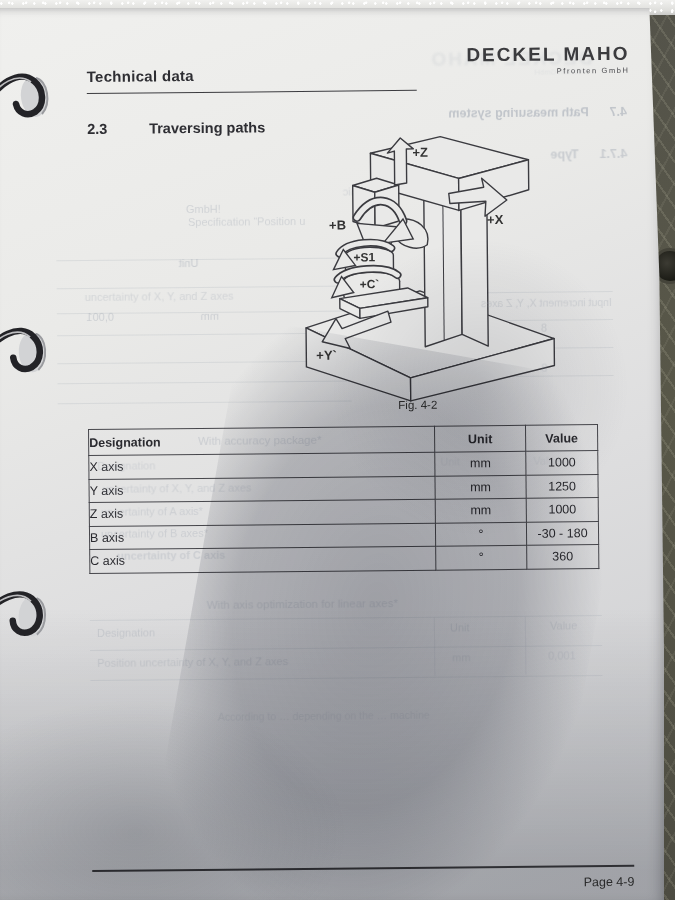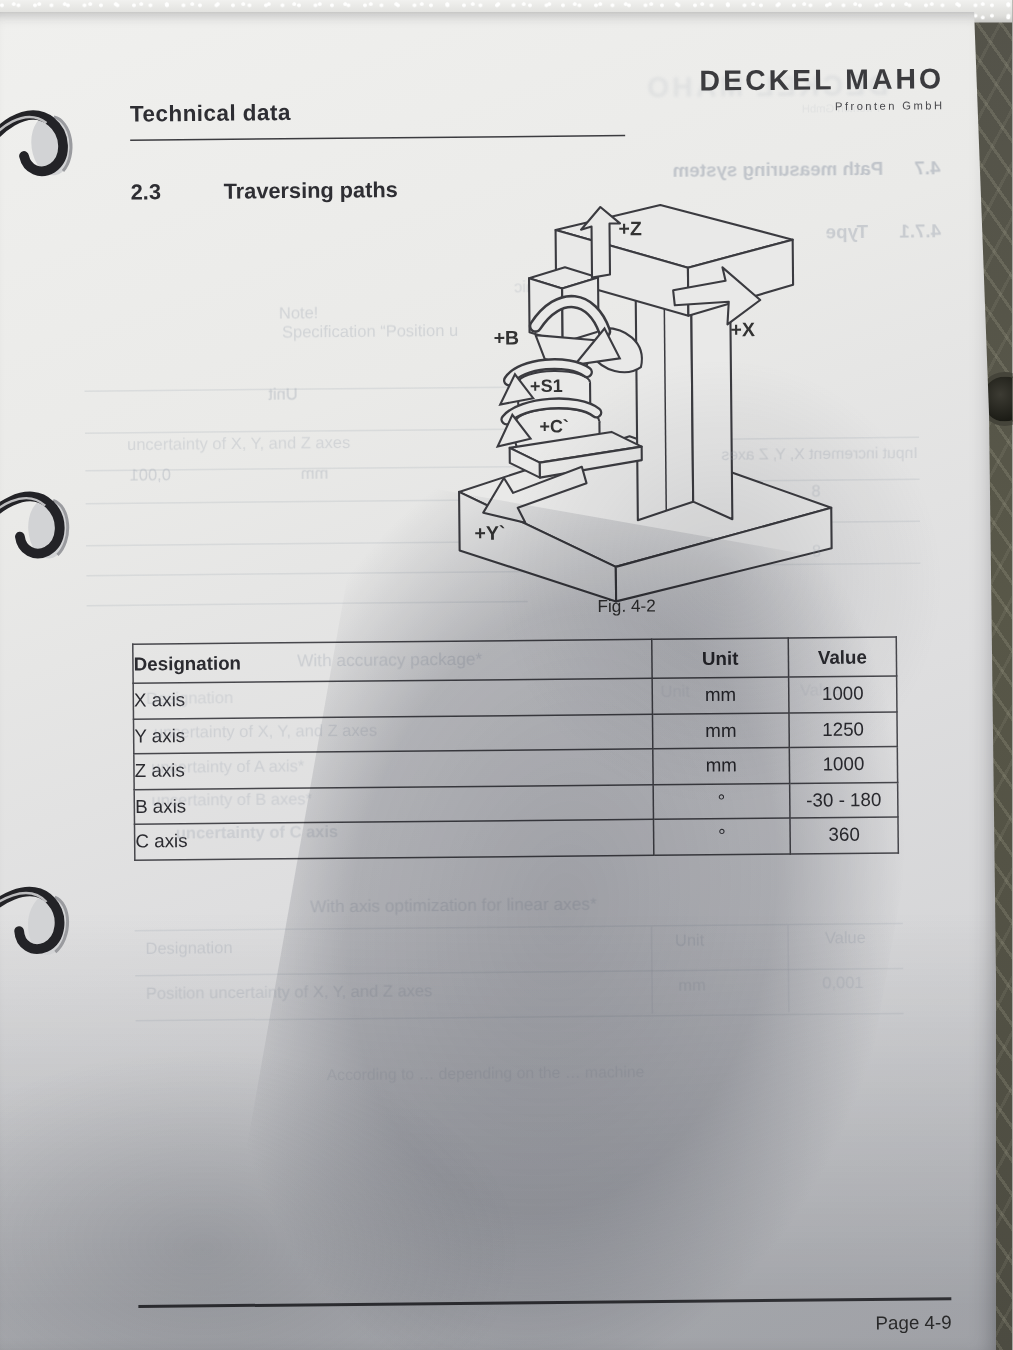--- a/index.html
+++ b/index.html
@@ -78,21 +78,21 @@
 <div class="knob"></div>
 <div class="protector"></div>
 
 <div class="paper">
   <div class="content">
 
     <div class="ghost mir" style="left:326px;top:44px;width:270px;font-size:19px;font-weight:bold;letter-spacing:2px;opacity:.15;filter:blur(1px);">DECKEL MAHO</div>
     <div class="ghost mir" style="left:430px;top:64px;width:160px;font-size:7.5px;opacity:.13;">Pfronten GmbH</div>
     <div class="ghost mir" style="left:340px;top:102px;width:290px;font-size:12.5px;font-weight:600;opacity:.5;">4.7      Path measuring system</div>
     <div class="ghost mir" style="left:340px;top:144px;width:290px;font-size:12.5px;font-weight:600;opacity:.4;">4.7.1      Type</div>
-    <div class="ghost" style="left:188px;top:196px;opacity:.32;">Note!</div>
+    <div class="ghost" style="left:188px;top:196px;opacity:.32;">GmbH!</div>
     <div class="ghost" style="left:190px;top:209px;opacity:.3;">Specification “Position u</div>
     <div class="ghost mir" style="left:282px;top:180px;width:110px;opacity:.25;">electronic</div>
 
     <div class="gline" style="left:58px;top:252px;width:294px;"></div>
     <div class="gline" style="left:58px;top:280px;width:294px;"></div>
     <div class="gline" style="left:58px;top:305px;width:294px;"></div>
     <div class="gline" style="left:58px;top:327px;width:294px;"></div>
     <div class="gline" style="left:58px;top:355px;width:294px;"></div>
     <div class="gline" style="left:58px;top:375px;width:294px;"></div>
     <div class="gline" style="left:58px;top:395px;width:294px;"></div>

